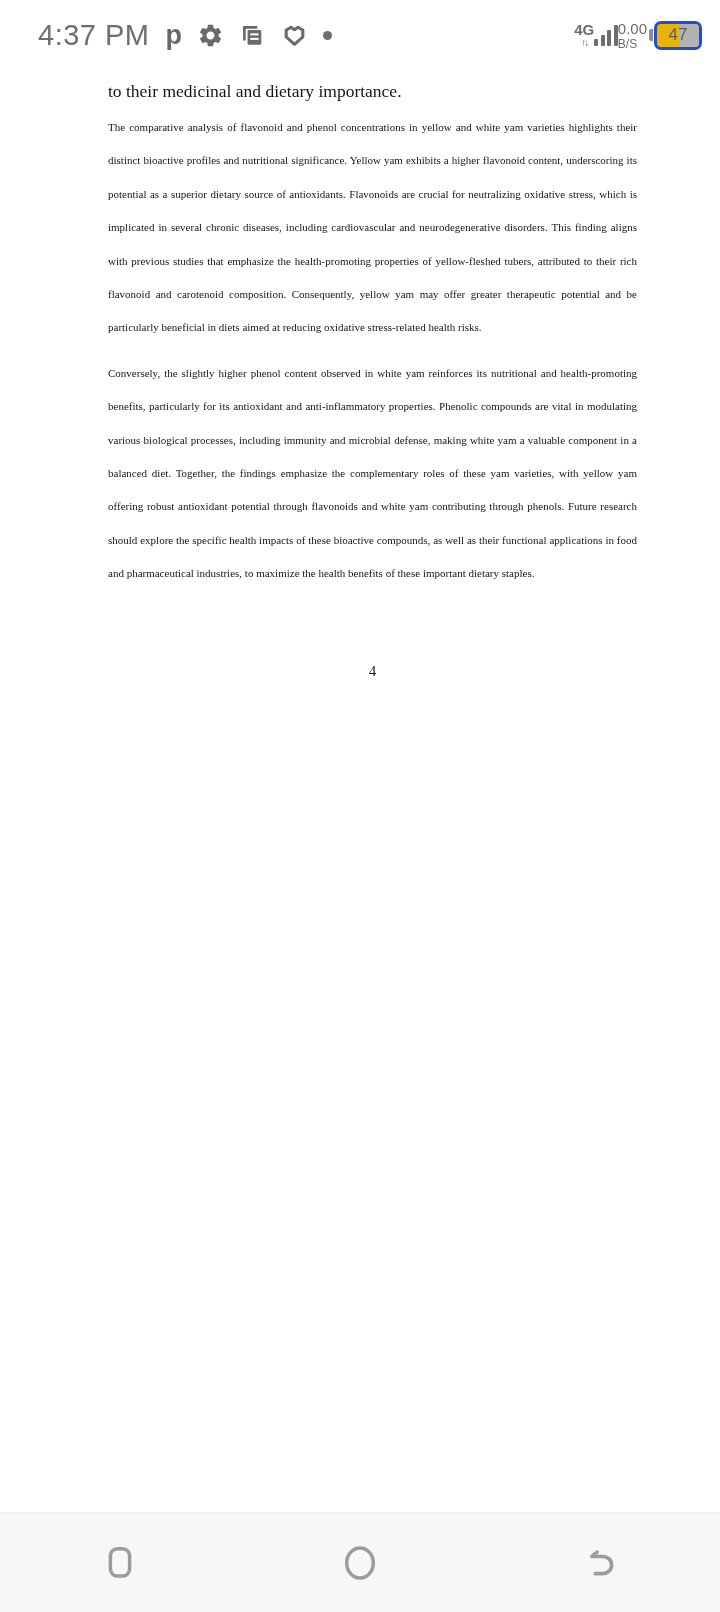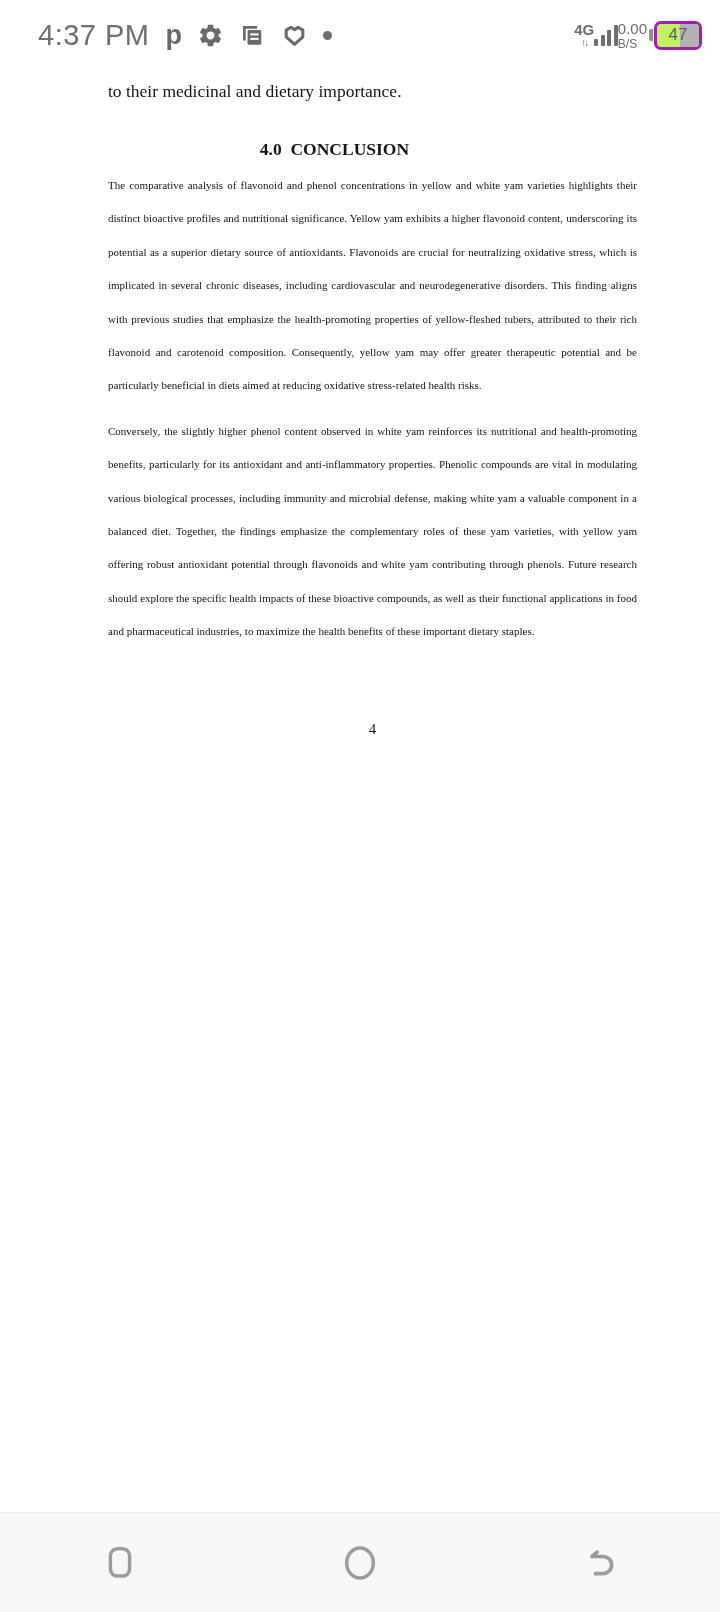--- a/index.html
+++ b/index.html
@@ -33,22 +33,22 @@
   .net-arrows { font-size:10px; color:#6b6b6b; letter-spacing:-2px; margin-top:1px; }
   .sig-bars { display:flex; align-items:flex-end; gap:2.5px; height:22px; }
   .sig-bars i { display:block; width:4px; background:#6e6e6e; border-radius:1px; }
   .sig-b1{height:7px;} .sig-b2{height:11px;} .sig-b3{height:16px;} .sig-b4{height:21px;}
   .rate-block { display:flex; flex-direction:column; align-items:flex-start; line-height:1; }
   .rate-val { font-size:15px; color:#6b6b6b; }
   .rate-unit { font-size:12px; color:#6b6b6b; margin-top:2px; }
   .battery { display:flex; align-items:center; margin-left:2px; }
   .bat-nub { width:4px; height:12px; background:#8f8f8f; border-radius:2px 0 0 2px; margin-right:1px; }
   .bat-body {
-    width:48px; height:29px; border:3px solid #a21caf; border-radius:7px;
-    position:relative; overflow:hidden; background:#bef264;
+    width:48px; height:29px; border:3px solid #1d4ed8; border-radius:7px;
+    position:relative; overflow:hidden; background:#eab308;
   }
   .bat-fill { position:absolute; top:0; bottom:0; right:0; width:45%; background:#b2b2b2; }
   .bat-pct {
     position:absolute; inset:0; display:flex; align-items:center; justify-content:center;
     font-size:17px; color:#5e5e5e; font-family:"Liberation Sans",sans-serif; z-index:1;
   }
 
   
   .doc {
     position:absolute; top:70px; left:0; right:0;
@@ -132,21 +132,20 @@
       <span class="bat-body">
         <span class="bat-fill"></span>
         <span class="bat-pct">47</span>
       </span>
     </span>
   </span>
 </div>
 
 <div class="doc">
   <p class="lead-line">to their medicinal and dietary importance.</p>
-  <h2 class="doc-heading">4.0  CONCLUSION</h2>
   <p class="doc-para">The comparative analysis of flavonoid and phenol concentrations in yellow and white yam varieties highlights their distinct bioactive profiles and nutritional significance. Yellow yam exhibits a higher flavonoid content, underscoring its potential as a superior dietary source of antioxidants. Flavonoids are crucial for neutralizing oxidative stress, which is implicated in several chronic diseases, including cardiovascular and neurodegenerative disorders. This finding aligns with previous studies that emphasize the health-promoting properties of yellow-fleshed tubers, attributed to their rich flavonoid and carotenoid composition. Consequently, yellow yam may offer greater therapeutic potential and be particularly beneficial in diets aimed at reducing oxidative stress-related health risks.</p>
   <p class="doc-para">Conversely, the slightly higher phenol content observed in white yam reinforces its nutritional and health-promoting benefits, particularly for its antioxidant and anti-inflammatory properties. Phenolic compounds are vital in modulating various biological processes, including immunity and microbial defense, making white yam a valuable component in a balanced diet. Together, the findings emphasize the complementary roles of these yam varieties, with yellow yam offering robust antioxidant potential through flavonoids and white yam contributing through phenols. Future research should explore the specific health impacts of these bioactive compounds, as well as their functional applications in food and pharmaceutical industries, to maximize the health benefits of these important dietary staples.</p>
   <div class="page-number">4</div>
 </div>
 
 <div class="nav-bar">
   <div class="nav-btn">
     <svg width="32" height="36" viewBox="0 0 24 27">
       <rect x="4.8" y="2.8" width="14.4" height="20.4" rx="5.2" fill="none" stroke="#9c9c9c" stroke-width="2.6"></rect>
     </svg>

